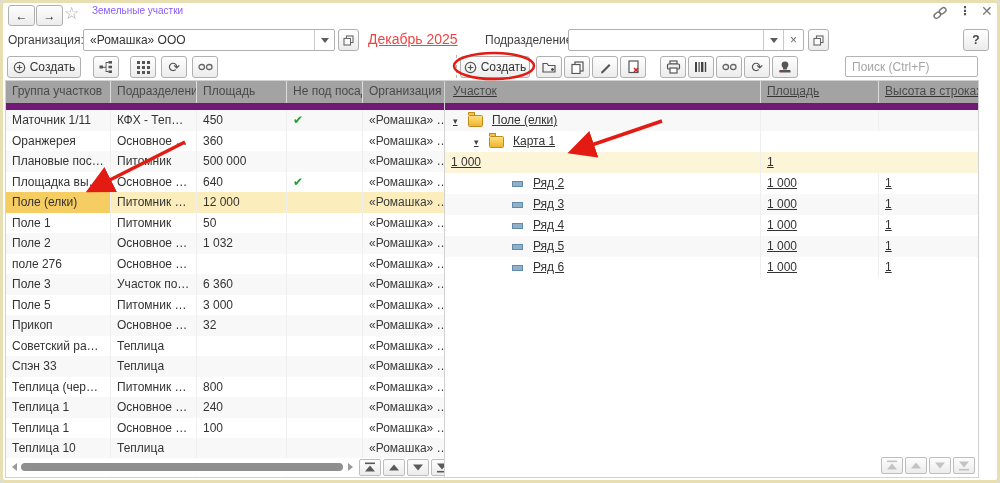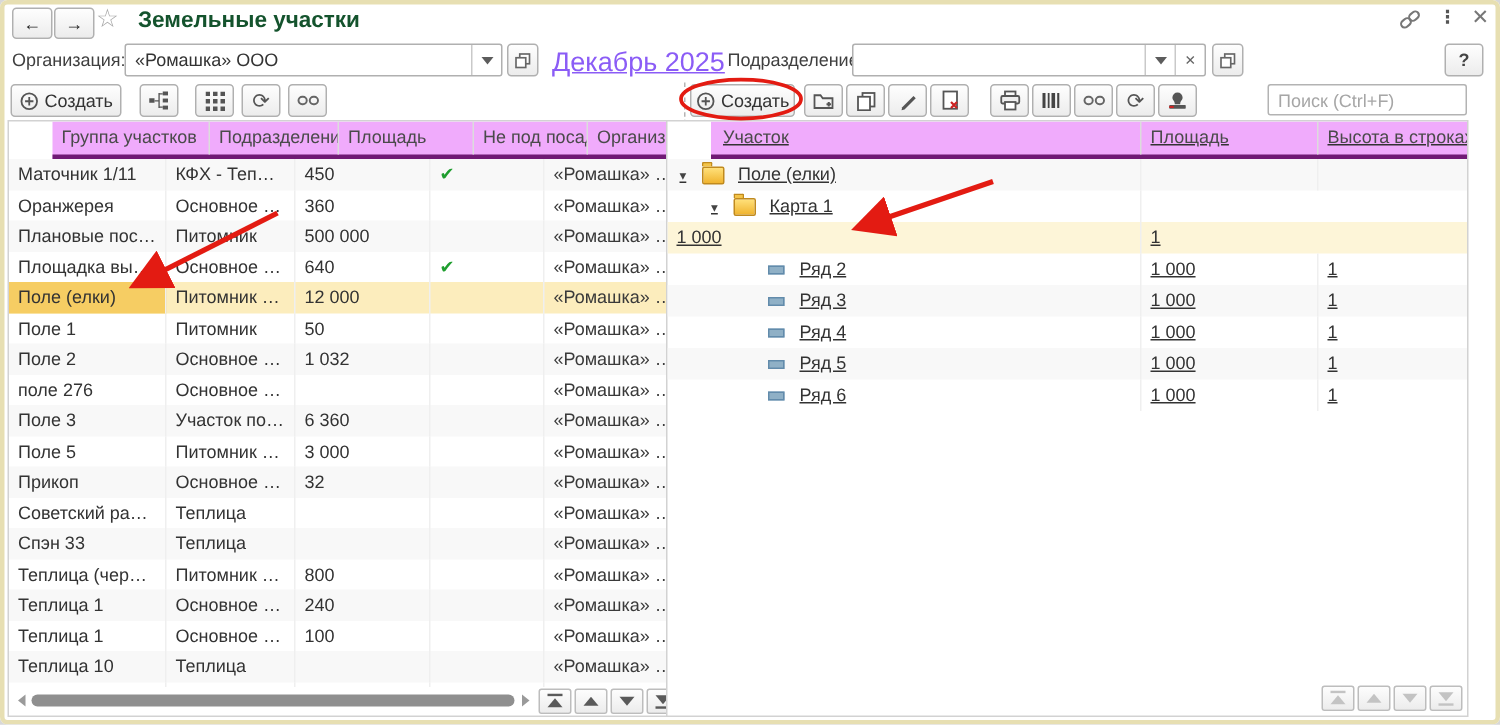--- a/index.html
+++ b/index.html
@@ -7,42 +7,42 @@
     font-family:"Liberation Sans","DejaVu Sans",sans-serif;font-size:12px;color:#333;
     box-shadow:inset 0 0 0 3px #e7dfb2;border-radius:5px;overflow:hidden;}
   
   .btn{position:absolute;box-sizing:border-box;display:flex;align-items:center;justify-content:center;gap:4px;
     background:linear-gradient(#fefefe,#ececec);border:1px solid #b0b0b0;border-radius:3px;height:22px;
     color:#333;cursor:pointer;}
   .btn svg{display:block}
   .tool{width:26px;}
   .lbl{position:absolute;white-space:nowrap;color:#3f3f3f;}
   
-  .title{position:absolute;left:92px;top:5px;font-size:15px;font-weight:bold;color:#14532d;}
+  .title{position:absolute;left:92px;top:5px;font-size:10px;font-weight:normal;color:#8b5cf6;}
   .star{position:absolute;left:64px;top:3px;font-size:17px;color:#a9a9a9;}
   .tb-ico{position:absolute;top:6px;color:#666;cursor:pointer;}
   
   .combo{position:absolute;display:flex;align-items:stretch;height:22px;background:#fff;
     border:1px solid #b0b0b0;border-radius:2px;box-sizing:border-box;}
   .combo .val{flex:1;padding:3px 6px;white-space:nowrap;overflow:hidden;}
   .combo .seg{width:19px;border-left:1px solid #c9c9c9;display:flex;align-items:center;justify-content:center;cursor:pointer;color:#666;}
   .caret{width:0;height:0;border:4px solid transparent;border-top:5px solid #5c5c5c;margin-top:5px;}
   .xseg{font-size:12px;color:#777;}
-  .link{position:absolute;color:#8b5cf6;text-decoration:underline;cursor:pointer;font-size:18px;}
+  .link{position:absolute;color:#ef4444;text-decoration:underline;cursor:pointer;font-size:14px;}
   .search{position:absolute;display:flex;height:21px;border:1px solid #b3b3b3;border-radius:2px;background:#fff;box-sizing:border-box;}
   .search input{flex:1;border:none;outline:none;font:12px "Liberation Sans",sans-serif;padding:0 6px;color:#555;background:transparent;}
   .search input::placeholder{color:#a6a6a6;}
   
   .panel{position:absolute;top:80px;background:#fff;border:1px solid #d2d2d2;overflow:hidden;}
   .pleft{left:5px;width:450px;height:396px;}
   .pright{left:444px;width:533px;height:396px;text-decoration:underline;}
   .divider{position:absolute;left:456px;top:55px;height:421px;border-left:1px dashed #b5b5b5;}
   .thead,.lrow{display:grid;grid-template-columns:105px 86px 90px 76px 1fr;}
   .thead2,.trow{display:grid;grid-template-columns:1fr 118px 99px;}
-  .thead,.thead2{height:22px;background:#f0abfc;border-bottom:3px solid #701a75;color:#4a4a4a;margin-left:29px;}
+  .thead,.thead2{height:22px;background:#a3a3a3;border-bottom:7px solid #701a75;color:#4a4a4a;}
   .hc{box-sizing:border-box;padding:3px 6px;border-right:1px solid #dcdcdc;white-space:nowrap;overflow:hidden;cursor:pointer;}
   .lrow{height:20.5px;}
   .trow{height:21px;}
   .lrow.alt,.trow.alt{background:#f8f8f8;}
   .lc,.tc{box-sizing:border-box;padding:0 6px;line-height:20px;white-space:nowrap;overflow:hidden;text-overflow:ellipsis;border-right:1px solid #efefef;cursor:default;}
   .num{text-align:left;padding-right:8px;}
   .org{text-align:right;padding-right:5px;color:#3a3a3a;}
   .chk{color:#1f9e2f;font-weight:bold;font-size:12px;}
   .lrow.sel{background:#fcedbd;}
   .lrow.sel .lc0{background:#f6cd63;}

